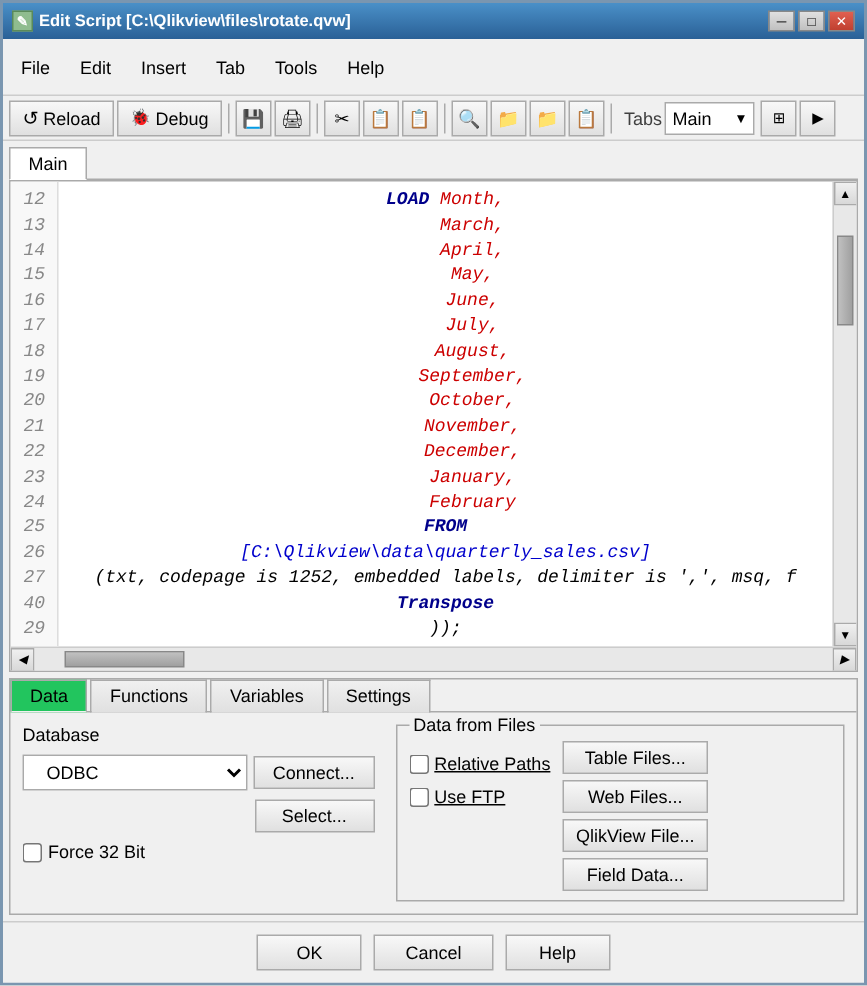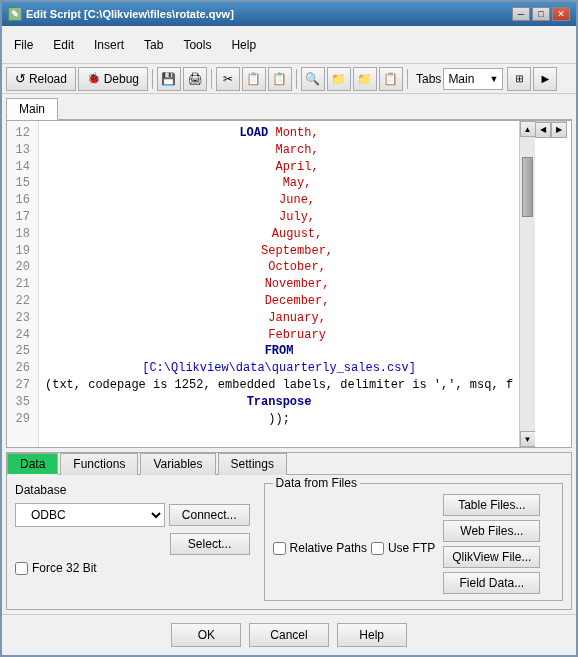--- a/index.html
+++ b/index.html
@@ -130,21 +130,21 @@
       cursor: pointer;
       display: flex;
       align-items: center;
       justify-content: center;
       font-size: 12px;
     }
 
     .tabs-label {
       margin-left: 4px;
       font-size: 12px;
-      color: #000000;
+      color: #404040;
     }
 
     .tabs-dropdown {
       display: flex;
       align-items: center;
       background: white;
       border: 1px solid #aaa;
       height: 22px;
       min-width: 60px;
       padding: 0 4px;
@@ -395,24 +395,25 @@
       margin-top: 4px;
     }
 
     .checkbox-row input[type="checkbox"] {
       width: 13px;
       height: 13px;
     }
 
     .files-checkboxes {
       display: flex;
-      flex-direction: row;
+      flex-direction: column;
       gap: 4px;
       justify-content: flex-start;
       padding-top: 4px;
+      text-decoration: underline;
     }
 
     .files-buttons {
       display: flex;
       flex-direction: column;
       gap: 4px;
     }
 
     .file-btn {
       padding: 3px 8px;
@@ -537,41 +538,41 @@
         <span style="font-size:10px;">▶</span>
       </div>
   </div>
 
   <div class="content-area">
 
     <div class="script-tabs">
       <div class="script-tab active">Main</div>
     </div>
 
-    <div class="code-editor" style="display:flex;height:280px;">
+    <div class="code-editor" style="display:flex;flex-direction:column;height:280px;font-style:italic;">
       <div class="code-content">
 
         <div class="line-numbers">
           <div>12</div>
           <div>13</div>
           <div>14</div>
           <div>15</div>
           <div>16</div>
           <div>17</div>
           <div>18</div>
           <div>19</div>
           <div>20</div>
           <div>21</div>
           <div>22</div>
           <div>23</div>
           <div>24</div>
           <div>25</div>
           <div>26</div>
           <div>27</div>
-          <div>35</div>
+          <div>40</div>
           <div>29</div>
         </div>
 
         <div class="code-text"><span class="kw">LOAD</span> <span class="field">Month,</span>
      <span class="field">March,</span>
      <span class="field">April,</span>
      <span class="field">May,</span>
      <span class="field">June,</span>
      <span class="field">July,</span>
      <span class="field">August,</span>

